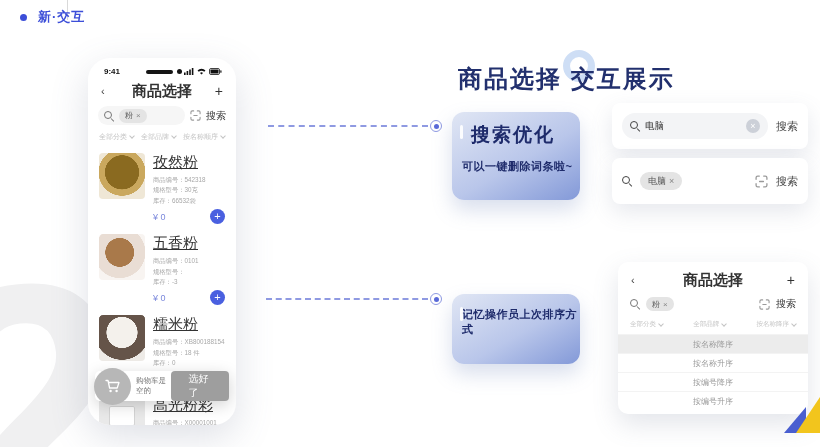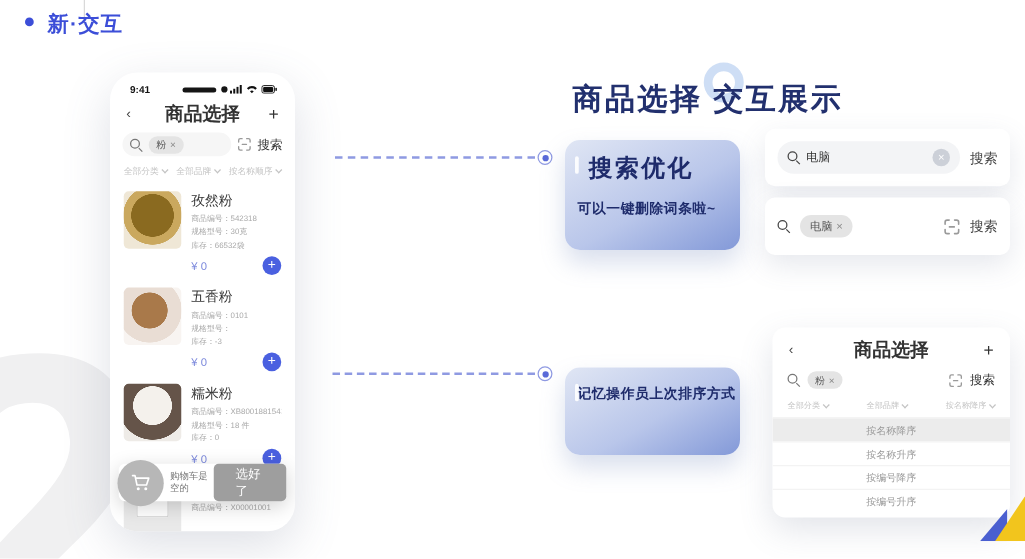--- a/index.html
+++ b/index.html
@@ -3,21 +3,21 @@
 <meta charset="utf-8">
 <style>
   * { margin:0; padding:0; box-sizing:border-box; }
   html,body { width:820px; height:447px; }
   body { font-family:"Liberation Sans","DejaVu Sans",sans-serif; background:#fff; }
   .slide { position:relative; width:820px; height:447px; background:#fff; overflow:hidden; }
 
   
   .top-rule { position:absolute; left:67px; top:0; width:1px; height:20px; background:#d9d9d9; }
   .bullet-dot { position:absolute; left:20px; top:14px; width:7px; height:7px; border-radius:50%; background:#3c4ed8; }
-  .section-label { position:absolute; left:38px; top:8px; font-size:17px; font-weight:bold; color:#3c4ed8; letter-spacing:1px; }
+  .section-label { position:absolute; left:38px; top:8px; font-size:13px; font-weight:bold; color:#3c4ed8; letter-spacing:1px; }
   .watermark { position:absolute; left:-70px; top:230px; font-size:360px; font-weight:bold; color:#f0f0f1; line-height:1; transform:rotate(-6deg); z-index:0; }
   .watermark::before { content:"2"; }
   .corner-tris { position:absolute; right:0; bottom:14px; width:36px; height:40px; z-index:5; }
   .tri-yellow { position:absolute; right:0; bottom:0; width:24px; height:36px; background:#f2c51d; clip-path:polygon(100% 0,100% 100%,0 100%); }
   .tri-blue { position:absolute; right:14px; bottom:0; width:22px; height:26px; background:#4a5fd0; clip-path:polygon(100% 0,100% 100%,0 100%); }
 
   
   .phone { position:absolute; left:88px; top:58px; width:148px; height:367px; background:#fff;
            border-radius:22px; box-shadow:0 12px 38px rgba(90,100,130,.20); z-index:2; overflow:hidden; }
   .statusbar { display:flex; align-items:center; padding:9px 14px 0 16px; }
@@ -38,21 +38,21 @@
   .filter-item { display:flex; align-items:center; }
   .chev { width:4px; height:4px; border-right:1px solid #c4c4c4; border-bottom:1px solid #c4c4c4; transform:rotate(45deg); margin-left:3px; margin-top:-2px; }
   .product { display:flex; padding:7px 11px 3px; }
   .p-img { width:46px; height:46px; border-radius:4px; margin-right:8px; flex:none; }
   .img-0 { background:radial-gradient(circle at 50% 42%, #8a6a20 0 48%, #caa85e 49% 66%, #efe7d6 67%); }
   .img-1 { background:radial-gradient(circle at 45% 40%, #a9794a 0 38%, #e9ddd4 39% 68%, #f8f4f1 69%); }
   .img-2 { background:radial-gradient(circle at 50% 38%, #f4f1ec 0 42%, #655449 43% 74%, #eeebe7 75%); }
   .img-3 { background:#e9e9e9; position:relative; }
   .img-3::after { content:""; position:absolute; left:10px; top:10px; width:26px; height:20px; background:#fff; border-radius:2px; box-shadow:inset 0 0 0 1px #d4d4d4; }
   .p-info { flex:1; min-width:0; }
-  .p-name { font-size:11px; color:#333; margin-bottom:3px; }
+  .p-name { font-size:15px; color:#333; margin-bottom:3px;text-decoration:underline; }
   .p-line { font-size:6.3px; color:#a8a8a8; line-height:1.65; white-space:nowrap; overflow:hidden; }
   .p-price-row { display:flex; justify-content:space-between; align-items:center; margin-top:3px; }
   .p-price { font-size:9px; color:#7b88dc; }
   .plus-btn { width:15px; height:15px; border-radius:50%; background:#4a60e0; color:#fff; font-size:11px; line-height:14px; text-align:center; }
   .cart-bar { position:absolute; left:7px; right:7px; bottom:24px; height:30px; background:#fff; border-radius:5px;
               box-shadow:0 4px 16px rgba(0,0,0,.18); display:flex; align-items:center; z-index:3; }
   .cart-circle { width:37px; height:37px; border-radius:50%; background:#b7b7b7; display:flex; align-items:center; justify-content:center; margin-left:-1px; flex:none; }
   .cart-empty { font-size:7.5px; color:#777; margin-left:5px; }
   .confirm-btn { margin-left:auto; height:30px; min-width:56px; background:#9e9e9e; color:#fff; font-size:10px;
                  display:flex; align-items:center; justify-content:center; border-radius:4px; padding:0 17px; }
@@ -63,21 +63,21 @@
   .c2 { left:266px; top:298px; width:162px; }
   .ring { position:absolute; width:12px; height:12px; border:1.5px solid #8f9ae2; border-radius:50%; background:#fff;
           display:flex; align-items:center; justify-content:center; z-index:1; }
   .ring::after { content:""; width:5px; height:5px; border-radius:50%; background:#5a6ad8; }
   .r1 { left:430px; top:120px; }
   .r2 { left:430px; top:293px; }
 
   
   .main-title { position:absolute; left:458px; top:63px; font-size:24px; font-weight:bold; color:#22306e; letter-spacing:2px; z-index:2; }
   .title-ring { position:absolute; left:563px; top:50px; width:32px; height:32px; border:7px solid rgba(165,195,236,.55); border-radius:50%; z-index:1; }
-  .callout { position:absolute; left:452px; width:140px; border-radius:12px;
+  .callout { position:absolute; left:452px; width:128px; border-radius:12px;
              background:linear-gradient(150deg,#e0e6f4 0%,#b9c6ea 55%,#8399d8 100%);
              box-shadow:0 10px 20px rgba(120,140,190,.28); z-index:2; }
   .callout1 { top:112px; height:88px; }
   .callout2 { top:294px; height:70px; }
   .callout-tick { position:absolute; left:8px; top:13px; width:3px; height:14px; background:rgba(255,255,255,.9); border-radius:2px; }
   .callout-title { margin:10px 0 0 19px; font-size:19px; font-weight:bold; color:#1e2b6b; letter-spacing:2px; }
   .callout-sub { margin:11px 0 0 10px; font-size:11px; font-weight:bold; color:#1e2b6b; letter-spacing:.5px; }
   .callout2 .callout-title { margin-top:8px; }
   .callout2 .callout-sub { margin-top:13px; }
 

